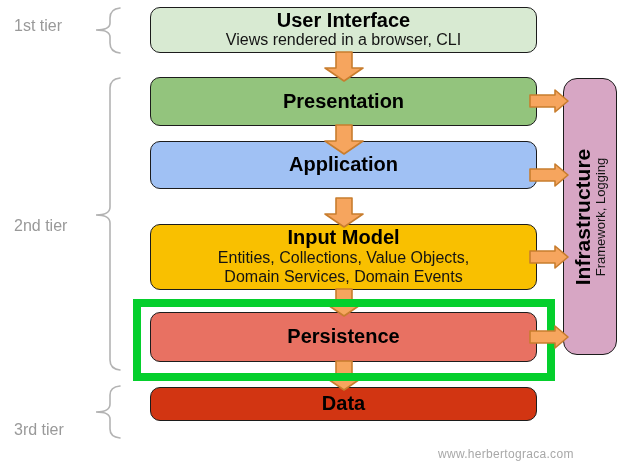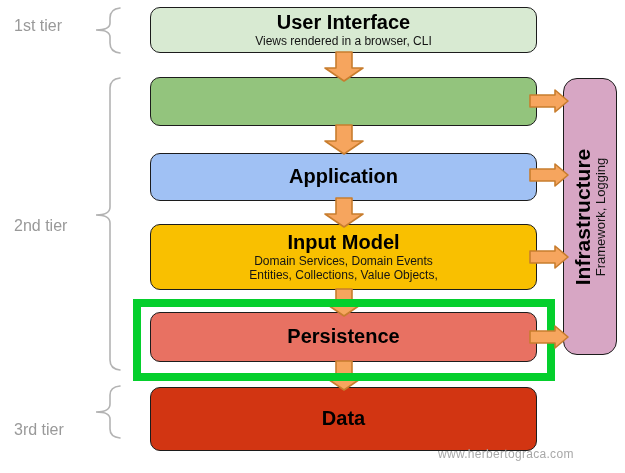--- a/index.html
+++ b/index.html
@@ -21,28 +21,28 @@
     border: 1.5px solid #1c1c1c;
     border-radius: 10px;
     display: flex;
     flex-direction: column;
     align-items: center;
     justify-content: center;
     z-index: 1;
     text-align: center;
   }
   .layer .title { font-size: 20px; font-weight: bold; line-height: 1.08; color: #000; }
-  .layer .sub   { font-size: 12px; line-height: 1.17; color: #141414; }
+  .layer .sub   { font-size: 16px; line-height: 1.17; color: #141414; }
 
   .layer-ui          { top: 7px;   height: 46px; background: var(--layer-user-interface); }
   .layer-presentation{ top: 77px;  height: 49px; background: var(--layer-presentation); }
-  .layer-application { top: 153px; height: 48px; background: var(--layer-application); }
+  .layer-application { top: 141px; height: 48px; background: var(--layer-application); }
   .layer-domain      { top: 224px; height: 66px; background: var(--layer-domain-model); }
   .layer-persistence { top: 312px; height: 50px; background: var(--layer-persistence); }
-  .layer-data        { top: 387px; height: 64px; background: var(--layer-data); gap: 16px; }
+  .layer-data        { top: 387px; height: 34px; background: var(--layer-data); gap: 16px; }
 
   
   .infra-box {
     position: absolute;
     left: 563px; top: 78px; width: 54px; height: 277px;
     box-sizing: border-box;
     background: var(--infrastructure);
     border: 1.5px solid #1c1c1c;
     border-radius: 14px;
     z-index: 1;
@@ -119,30 +119,31 @@
     <path class="brace" d="M120,78 Q110,79 110,88 L110,207 Q110,215 96,215 Q110,215 110,223 L110,360 Q110,369 120,370"></path>
     <path class="brace" d="M120,386 Q110,387 110,395 L110,404 Q110,412 96,412 Q110,412 110,419 L110,429 Q110,437 120,438"></path>
   </svg>
 
   <div class="layer layer-ui">
     <div class="title">User Interface</div>
     <div class="sub">Views rendered in a browser, CLI</div>
   </div>
 
   <div class="layer layer-presentation">
+    <div class="title">Presentation</div>
   </div>
 
   <div class="layer layer-application">
     <div class="title">Application</div>
   </div>
 
   <div class="layer layer-domain">
     <div class="title">Input Model</div>
+    <div class="sub">Entities, Collections, Value Objects,</div>
     <div class="sub">Domain Services, Domain Events</div>
-    <div class="sub">Entities, Collections, Value Objects,</div>
   </div>
 
   <div class="layer layer-persistence">
     <div class="title">Persistence</div>
   </div>
 
   <div class="layer layer-data">
     <div class="title">Data</div>
   </div>
 

